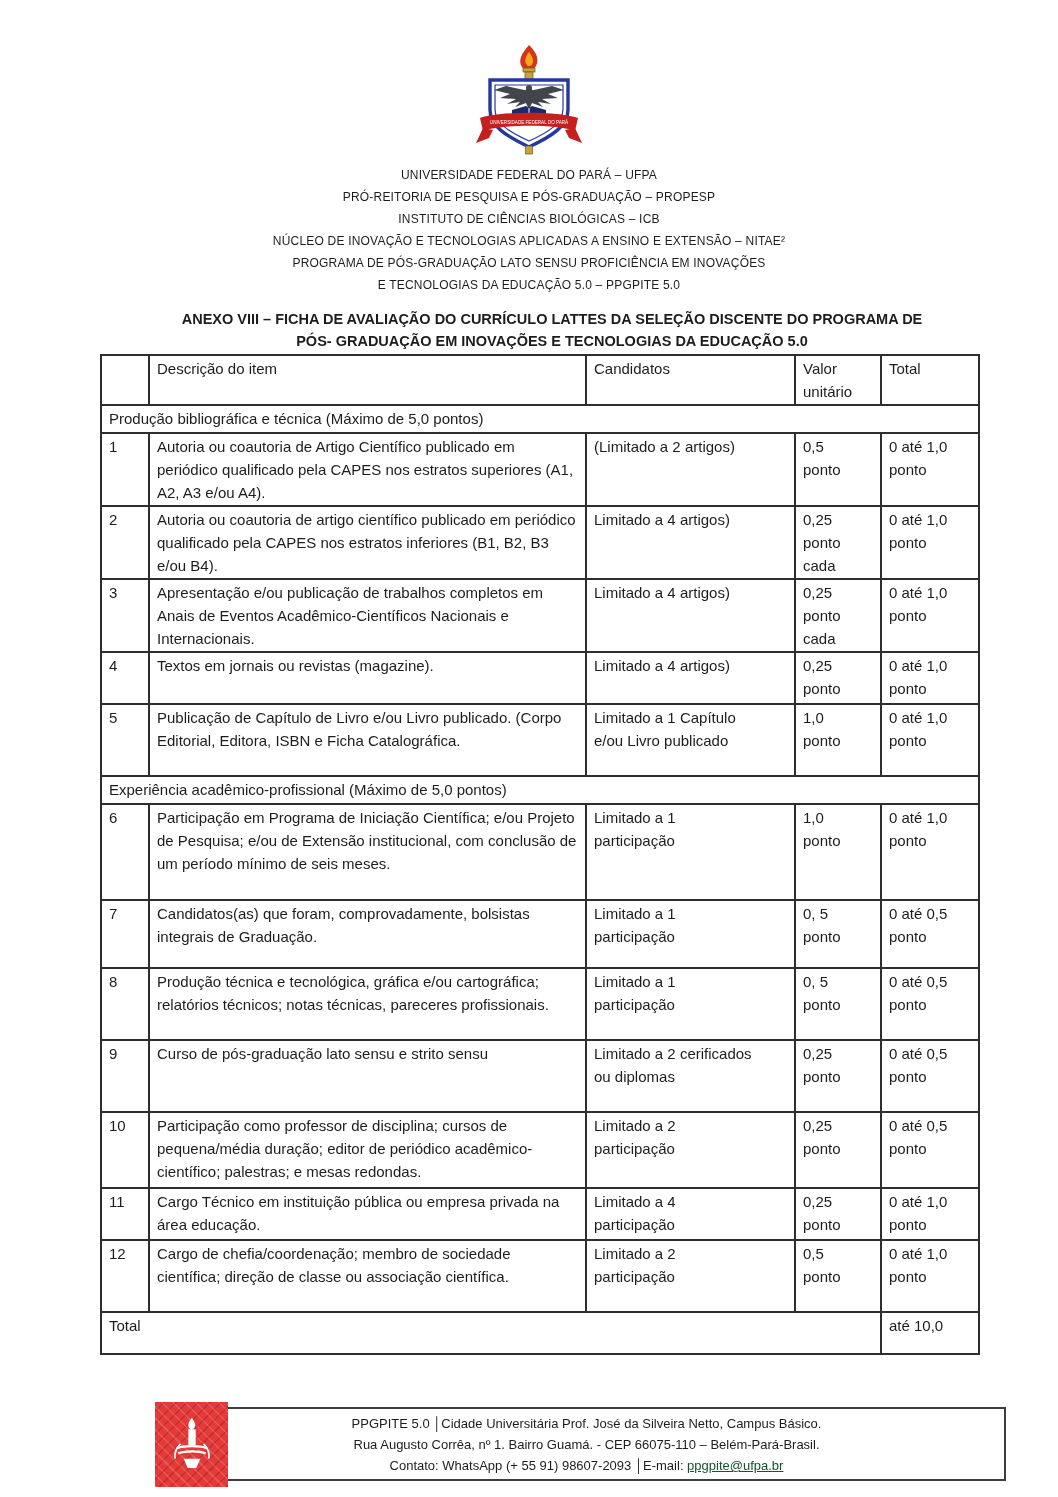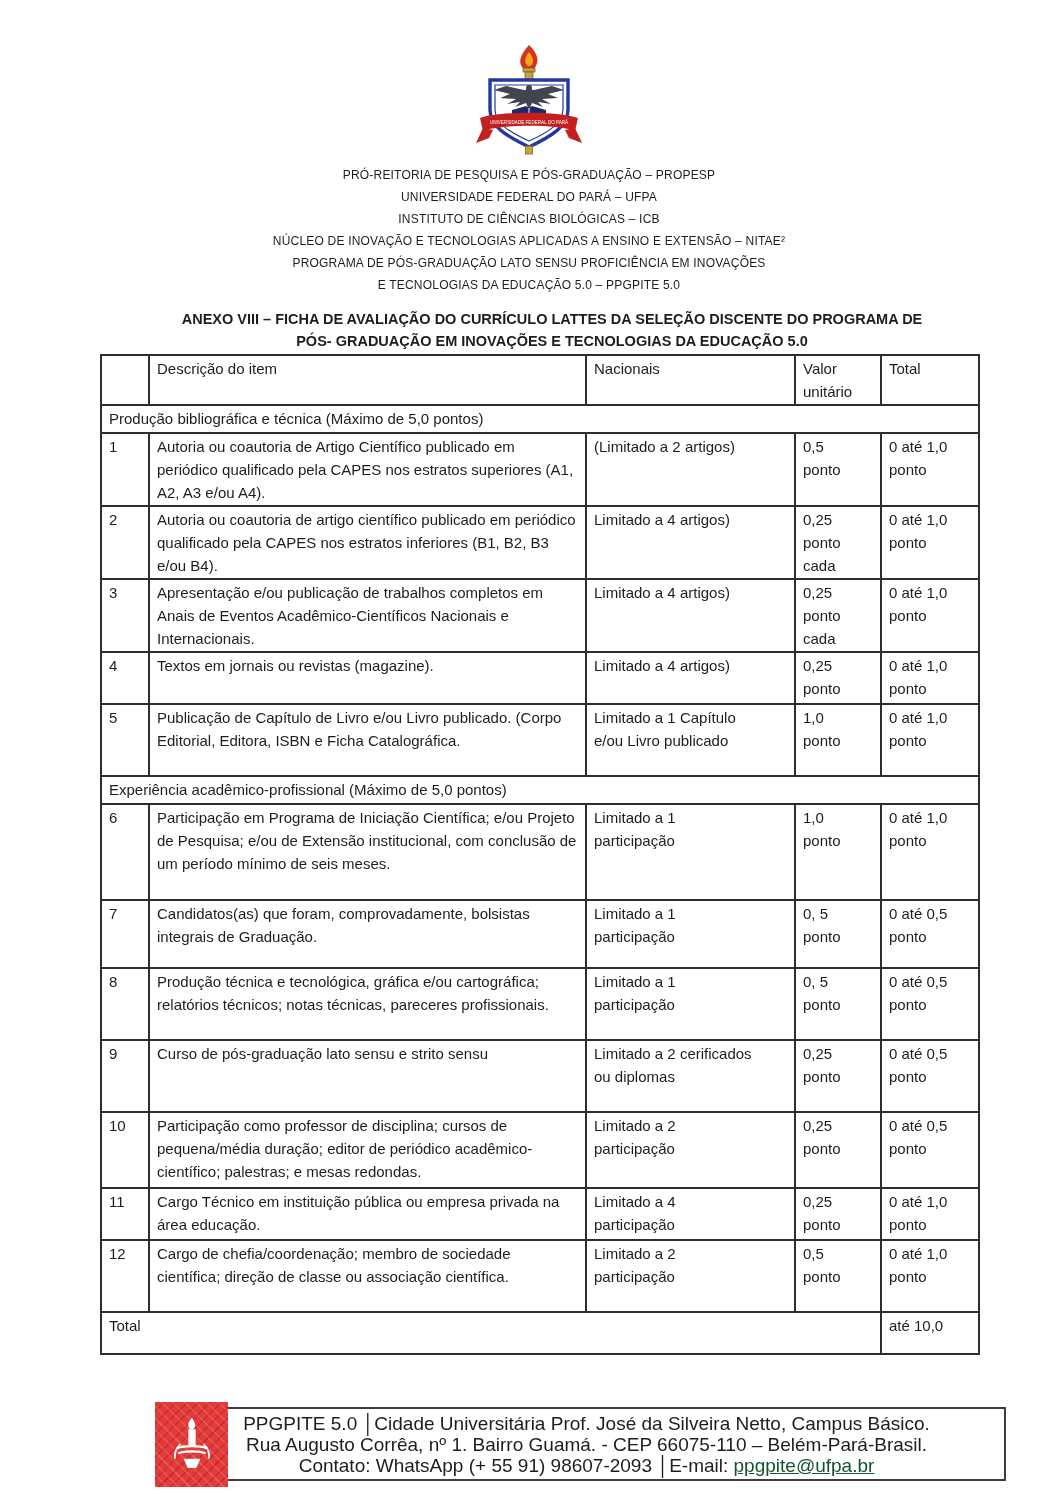--- a/index.html
+++ b/index.html
@@ -42,21 +42,21 @@
   
   .footer-box {
     position:absolute; left:158px; top:1407px;
     width:848px; height:74px;
     border:2px solid #3d3d3d;
   }
   .footer-text {
     width:100%; height:100%;
     padding:4px 63px 0 72px;
     text-align:center;
-    font-size:19px; line-height:21px;
+    font-size:13px; line-height:21px;
   }
   .footer-logo {
     position:absolute; left:155px; top:1402px;
     width:73px; height:85px;
     background-color:#e23b3a;
     background-image:
       repeating-linear-gradient(45deg, rgba(255,255,255,0.14) 0 1.5px, rgba(0,0,0,0) 1.5px 8px),
       repeating-linear-gradient(-45deg, rgba(160,20,20,0.35) 0 1.5px, rgba(0,0,0,0) 1.5px 8px);
     display:flex; align-items:center; justify-content:center;
   }
@@ -88,22 +88,22 @@
     <text x="55" y="79.5" text-anchor="middle" font-size="4.6" fill="#ffffff" font-family="Liberation Sans, sans-serif">UNIVERSIDADE FEDERAL DO PARÁ</text>
 
     <path d="M9,84 L2,99 L15,94 L19,86 Z" fill="#c4201d"></path>
     <path d="M101,84 L108,99 L95,94 L91,86 Z" fill="#c4201d"></path>
 
     <rect x="51.5" y="102" width="7" height="8" fill="#caa23a" stroke="#6b5a1e" stroke-width="0.7"></rect>
   </svg>
 </div>
 
 <div class="org-lines">
+  <div>UNIVERSIDADE FEDERAL DO PARÁ – UFPA</div>
   <div>PRÓ-REITORIA DE PESQUISA E PÓS-GRADUAÇÃO – PROPESP</div>
-  <div>UNIVERSIDADE FEDERAL DO PARÁ – UFPA</div>
   <div>INSTITUTO DE CIÊNCIAS BIOLÓGICAS – ICB</div>
   <div>NÚCLEO DE INOVAÇÃO E TECNOLOGIAS APLICADAS A ENSINO E EXTENSÃO – NITAE²</div>
   <div>PROGRAMA DE PÓS-GRADUAÇÃO LATO SENSU PROFICIÊNCIA EM INOVAÇÕES</div>
   <div>E TECNOLOGIAS DA EDUCAÇÃO 5.0 – PPGPITE 5.0</div>
 </div>
 
 <div class="doc-title">
   <div>ANEXO VIII – FICHA DE AVALIAÇÃO DO CURRÍCULO LATTES DA SELEÇÃO DISCENTE DO PROGRAMA DE</div>
   <div>PÓS- GRADUAÇÃO EM INOVAÇÕES E TECNOLOGIAS DA EDUCAÇÃO 5.0</div>
 </div>
@@ -113,21 +113,21 @@
     <col class="c-num">
       <col class="c-desc">
       <col class="c-qty">
       <col class="c-unit">
       <col class="c-total">
   </colgroup>
   <tbody>
     <tr style="height:50px">
       <th></th>
       <th>Descrição do item</th>
-      <th>Nacionais</th>
+      <th>Candidatos</th>
       <th>Valor
 unitário</th>
       <th>Total</th>
     </tr>
     <tr class="section-row" style="height:28px">
       <td colspan="5">Produção bibliográfica e técnica (Máximo de 5,0 pontos)</td>
     </tr>
     <tr style="height:72px">
       <td>1</td>
       <td>Autoria ou coautoria de Artigo Científico publicado em periódico qualificado pela CAPES nos estratos superiores (A1, A2, A3 e/ou A4).</td>

